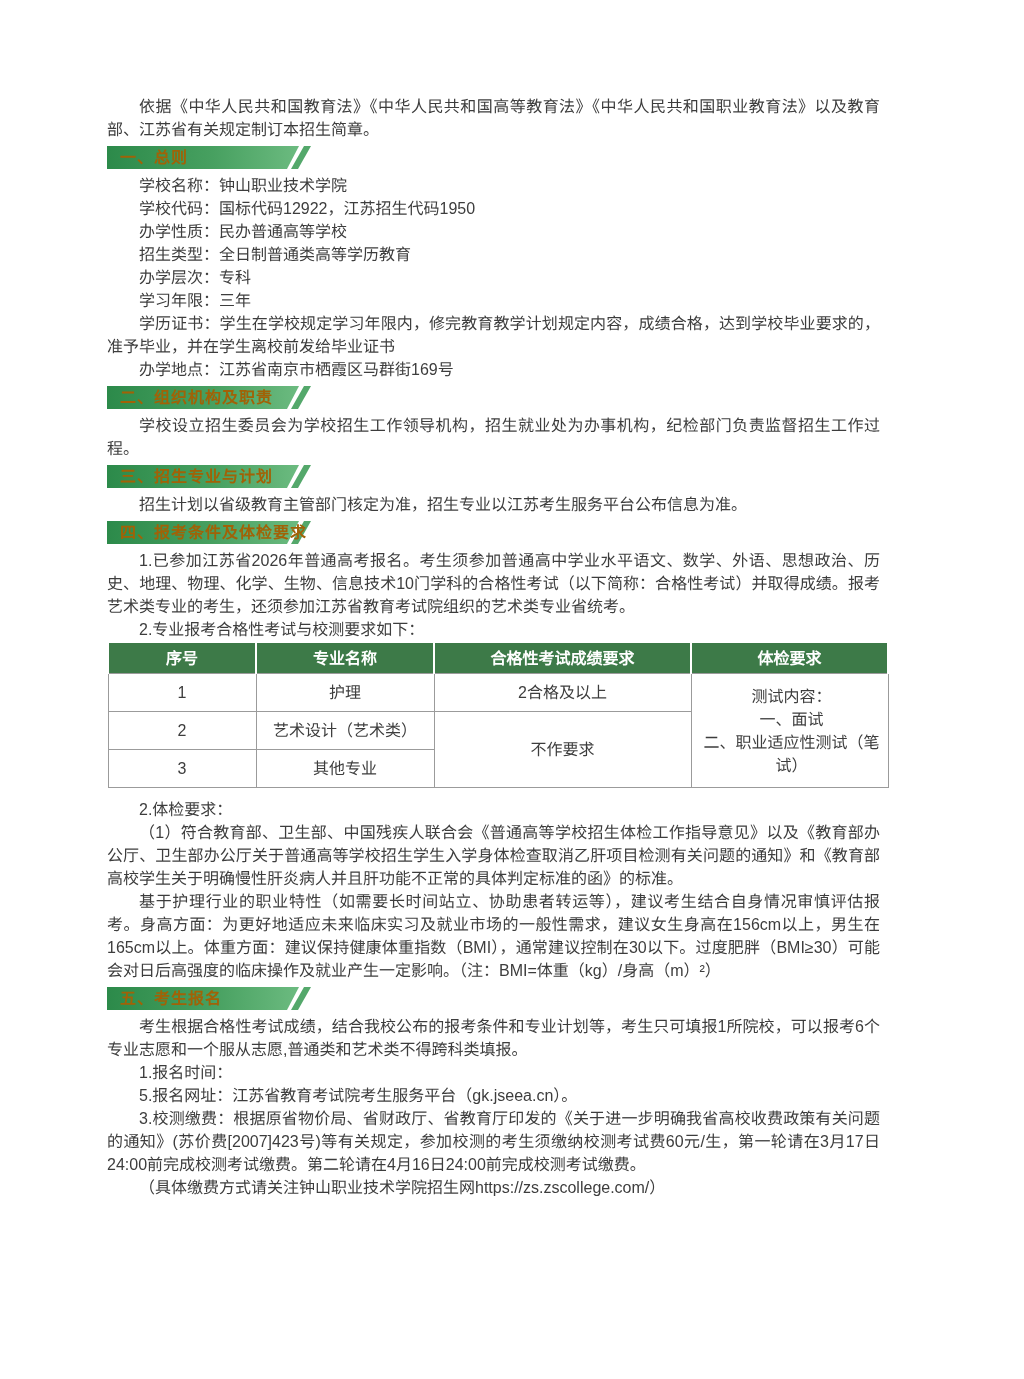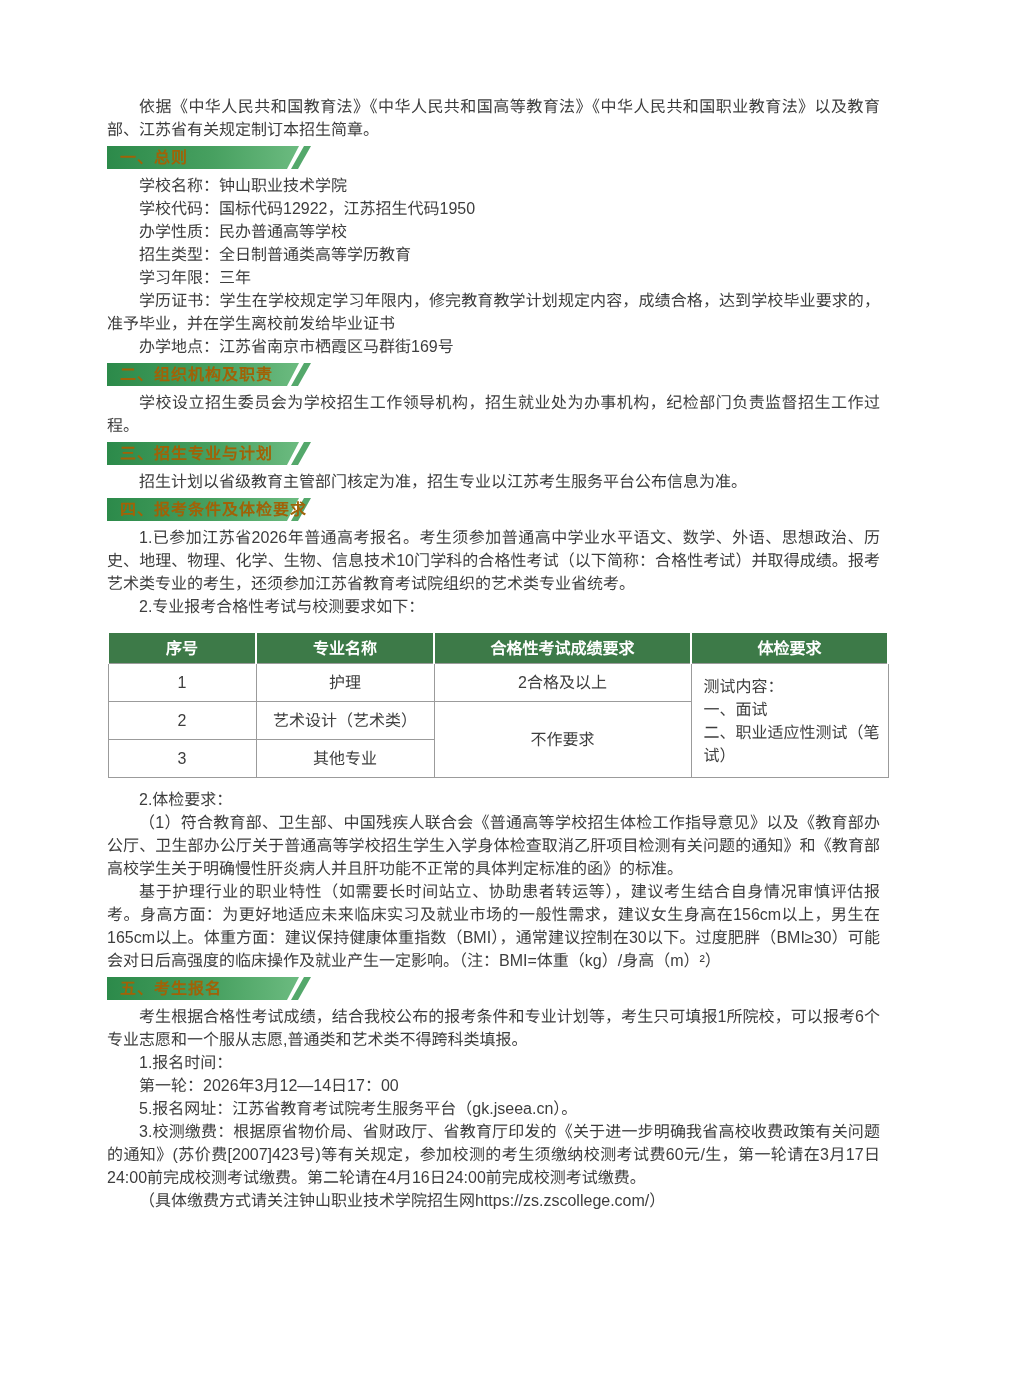--- a/index.html
+++ b/index.html
@@ -57,21 +57,21 @@
     position: relative;
     z-index: 1;
     padding-left: 13px;
     letter-spacing: 1px;
   }
 
   
   table.req {
     border-collapse: collapse;
     width: 780px;
-    margin: 15px 0 10px 0;
+    margin: 2px 0 10px 0;
     table-layout: fixed;
   }
   table.req col.c1 { width: 148px; }
   table.req col.c2 { width: 178px; }
   table.req col.c3 { width: 257px; }
   table.req col.c4 { width: 197px; }
   table.req th {
     background: #3d7a48;
     color: #ffffff;
     font-weight: bold;
@@ -87,39 +87,40 @@
     border: 1px solid #9b9b9b;
     height: 37px;
     text-align: center;
     vertical-align: middle;
     font-size: 16px;
     color: #3d3d3d;
     padding: 0 4px;
     background: #ffffff;
   }
   table.req td.test-cell {
-    text-align: left;
+    text-align: center;
     padding: 6px 8px 6px 12px;
     line-height: 23px;
   }
 </style>
 </head>
 <body>
 
 <div class="page">
 
   <p class="para indent">依据《中华人民共和国教育法》《中华人民共和国高等教育法》《中华人民共和国职业教育法》以及教育部、江苏省有关规定制订本招生简章。</p>
 
   <div class="banner">
     <span class="btxt">一、总则</span>
   </div>
   <p class="para indent">学校名称：钟山职业技术学院</p>
   <p class="para indent">学校代码：国标代码12922，江苏招生代码1950</p>
   <p class="para indent">办学性质：民办普通高等学校</p>
   <p class="para indent">招生类型：全日制普通类高等学历教育</p>
+  <p class="para indent">办学层次：专科</p>
   <p class="para indent">学习年限：三年</p>
   <p class="para indent">学历证书：学生在学校规定学习年限内，修完教育教学计划规定内容，成绩合格，达到学校毕业要求的，准予毕业，并在学生离校前发给毕业证书</p>
   <p class="para indent">办学地点：江苏省南京市栖霞区马群街169号</p>
 
   <div class="banner">
     <span class="btxt">二、组织机构及职责</span>
   </div>
   <p class="para indent">学校设立招生委员会为学校招生工作领导机构，招生就业处为办事机构，纪检部门负责监督招生工作过程。</p>
 
   <div class="banner">
@@ -173,18 +174,17 @@
 
   <p class="para indent">2.体检要求：</p>
   <p class="para indent">（1）符合教育部、卫生部、中国残疾人联合会《普通高等学校招生体检工作指导意见》以及《教育部办公厅、卫生部办公厅关于普通高等学校招生学生入学身体检查取消乙肝项目检测有关问题的通知》和《教育部高校学生关于明确慢性肝炎病人并且肝功能不正常的具体判定标准的函》的标准。</p>
   <p class="para indent">基于护理行业的职业特性（如需要长时间站立、协助患者转运等），建议考生结合自身情况审慎评估报考。身高方面：为更好地适应未来临床实习及就业市场的一般性需求，建议女生身高在156cm以上，男生在165cm以上。体重方面：建议保持健康体重指数（BMI），通常建议控制在30以下。过度肥胖（BMI≥30）可能会对日后高强度的临床操作及就业产生一定影响。（注：BMI=体重（kg）/身高（m）²）</p>
 
   <div class="banner">
     <span class="btxt">五、考生报名</span>
   </div>
   <p class="para indent">考生根据合格性考试成绩，结合我校公布的报考条件和专业计划等，考生只可填报1所院校，可以报考6个专业志愿和一个服从志愿,普通类和艺术类不得跨科类填报。</p>
   <p class="para indent">1.报名时间：</p>
-  <p class="para indent">第一轮：2026年3月12—14日17：00</p>
   <p class="para indent">5.报名网址：江苏省教育考试院考生服务平台（gk.jseea.cn）。</p>
   <p class="para indent">3.校测缴费：根据原省物价局、省财政厅、省教育厅印发的《关于进一步明确我省高校收费政策有关问题的通知》(苏价费[2007]423号)等有关规定，参加校测的考生须缴纳校测考试费60元/生，第一轮请在3月17日24:00前完成校测考试缴费。第二轮请在4月16日24:00前完成校测考试缴费。</p>
   <p class="para indent">（具体缴费方式请关注钟山职业技术学院招生网https://zs.zscollege.com/）</p>
 
 </div>
 
 </body></html>

